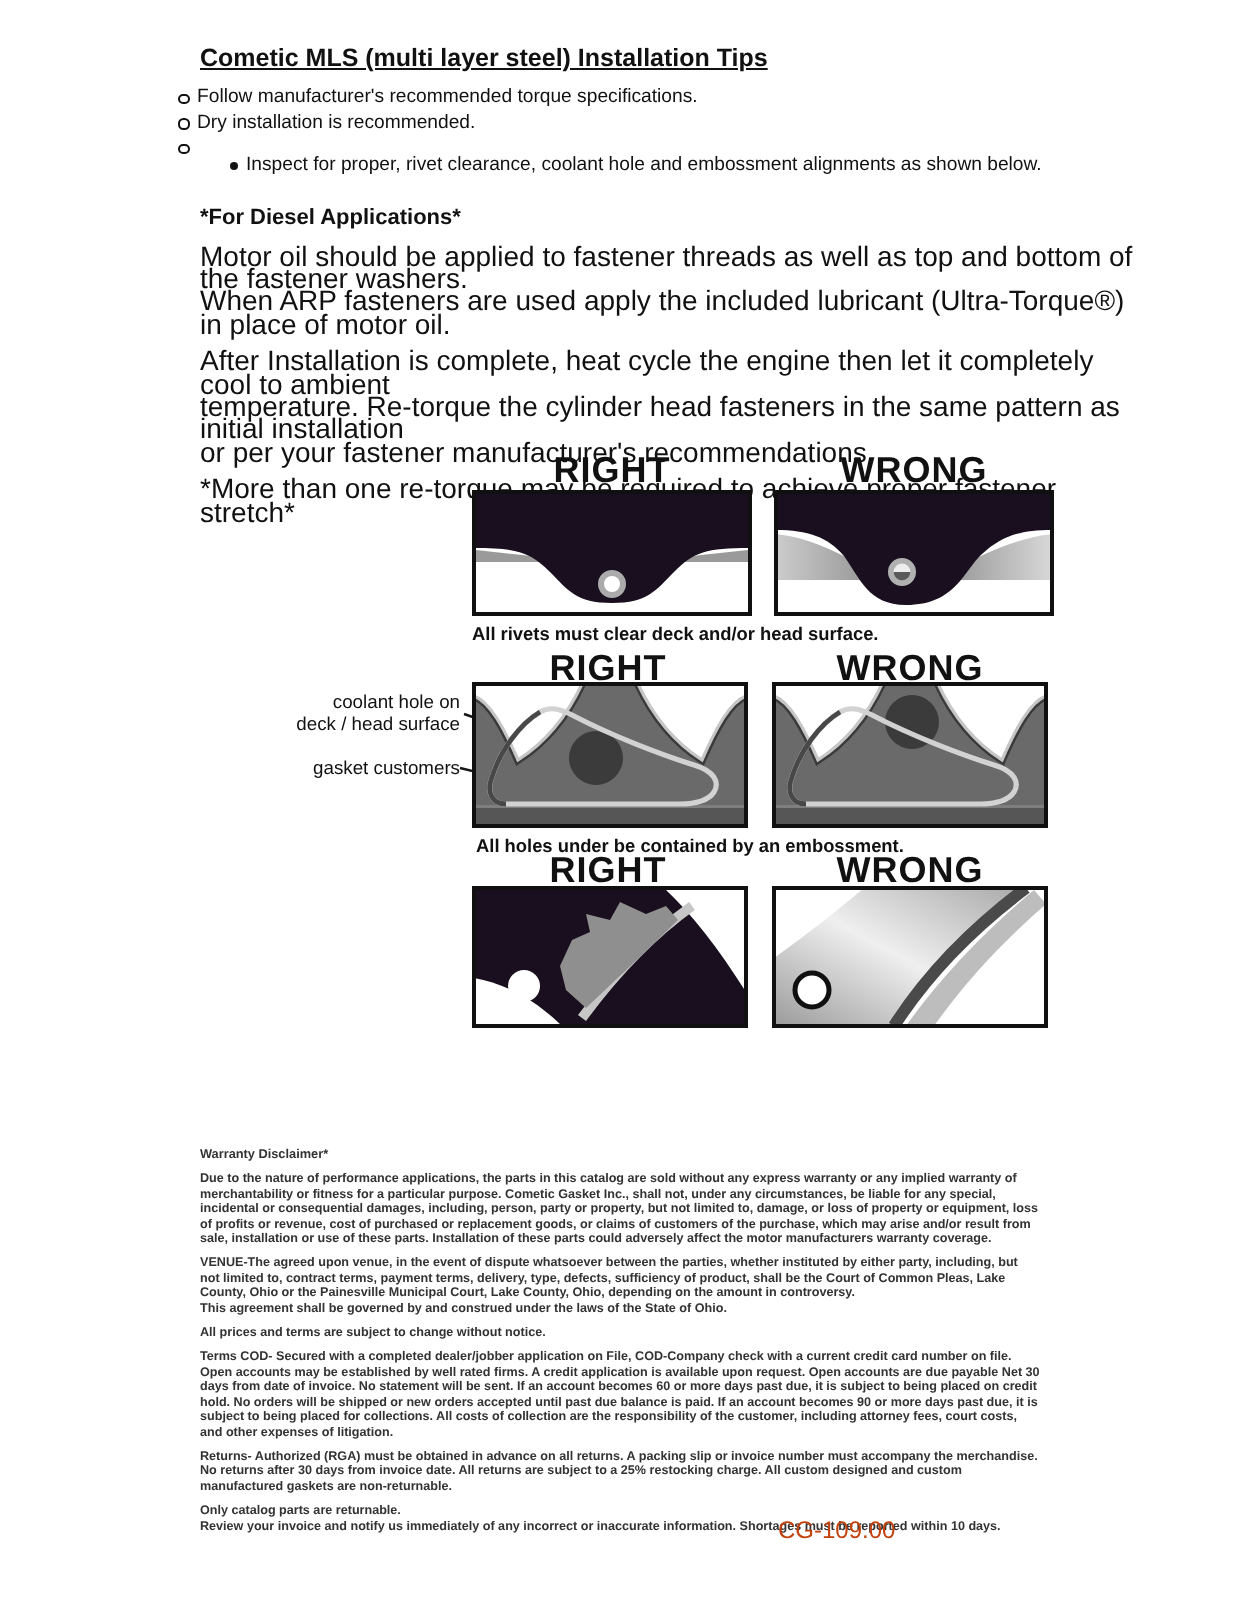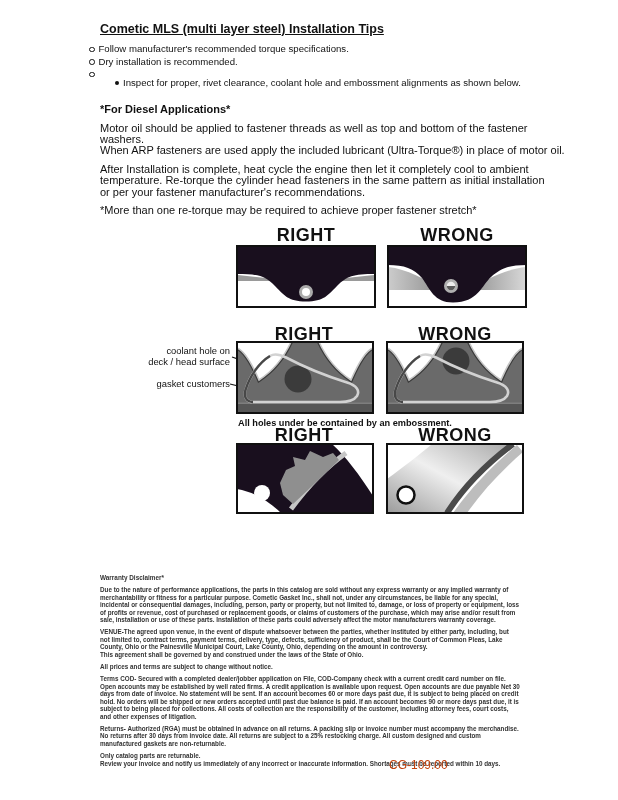--- a/index.html
+++ b/index.html
@@ -6,21 +6,21 @@
   .page{position:relative;width:618px;height:772px;background:#ffffff;overflow:hidden;
         font-family:"Liberation Sans",sans-serif;color:#111;}
   .flow{position:absolute;left:100px;top:22px;width:470px;}
   .title{font-size:12.5px;font-weight:bold;text-decoration:underline;line-height:14px;margin:0 0 7px 0;}
   .bullets{margin-left:-11px;}
   .bullet-row{display:flex;font-size:9.6px;line-height:12.5px;}
   .b1{flex:none;width:3.5px;height:3.5px;border:1px solid #111;border-radius:50%;margin:3.6px 4px 0 0;}
   .b2{flex:none;width:4px;height:4px;background:#111;border-radius:50%;margin:3.6px 4px 0 0;}
   .sub{margin-left:26px;}
   .diesel-h{font-size:11px;font-weight:bold;line-height:13px;margin-top:13px;}
-  .para{font-size:11px;line-height:11.4px;margin-top:7px;white-space:pre-line;}
+  .para{font-size:14px;line-height:11.4px;margin-top:7px;white-space:pre-line;}
   .dg-label{position:absolute;width:140px;text-align:center;font-size:18px;font-weight:bold;letter-spacing:.5px;line-height:14px;}
   .dg{position:absolute;display:block;}
   .caption{position:absolute;font-size:9.2px;font-weight:bold;line-height:12px;white-space:pre-line;}
   .side-label{position:absolute;width:140px;text-align:right;font-size:9.4px;line-height:11px;white-space:pre-line;}
   .pointer-overlay{position:absolute;left:150px;top:338px;pointer-events:none;}
   .disclaimer{position:absolute;left:100px;top:574px;width:420px;color:#333;}
   .disc-h{font-size:6.4px;font-weight:bold;line-height:7.4px;}
   .disc-p{font-size:6.3px;font-weight:bold;line-height:7.4px;margin-top:5px;white-space:pre-line;}
   .footer-code{position:absolute;left:389px;top:758px;font-size:12px;color:#c2410c;}
 </style>
@@ -84,20 +84,21 @@
     <rect x="1" y="1" width="138" height="61" fill="#ffffff"></rect>
     <path d="M1,45 V22 C20,24 38,34 56,45 Z" fill="url(#gL)"></path>
     <path d="M139,45 V22 C120,24 100,34 80,45 Z" fill="url(#gR)"></path>
     <path d="M1,1 H139 V20 C121,20 113,24 104,32 C95,40 91,57.5 66,57.5 C47,57.5 43,44 35,33 C27,23.5 17,20 1,20 Z" fill="#190f1e"></path>
     <circle cx="64" cy="41" r="8" fill="#b0b0b0" stroke="#190f1e" stroke-width="2"></circle>
     <circle cx="64" cy="41" r="4.2" fill="#ededed"></circle>
     <path d="M59.8,41 A4.2,4.2 0 0 0 68.2,41 Z" fill="#5a5a5a"></path>
     <rect x="1" y="1" width="138" height="61" fill="none" stroke="#101010" stroke-width="2"></rect>
   </svg>
 
+  <div class="caption" style="left:236px;top:311px;">All rivets must clear deck and/or head surface.</div>
 
   <div class="dg-label" style="left:235px;top:327px;width:138px;">RIGHT</div>
   <div class="dg-label" style="left:386px;top:327px;width:138px;">WRONG</div>
 
   <div class="side-label" style="left:90px;top:345px;">coolant hole on
 deck / head surface</div>
   <div class="side-label" style="left:90px;top:378px;">gasket customers</div>
 
   <svg class="pointer-overlay" width="170" height="70" viewBox="0 0 170 70">
     <line x1="82" y1="19" x2="146" y2="41" stroke="#151515" stroke-width="1.2"></line>

